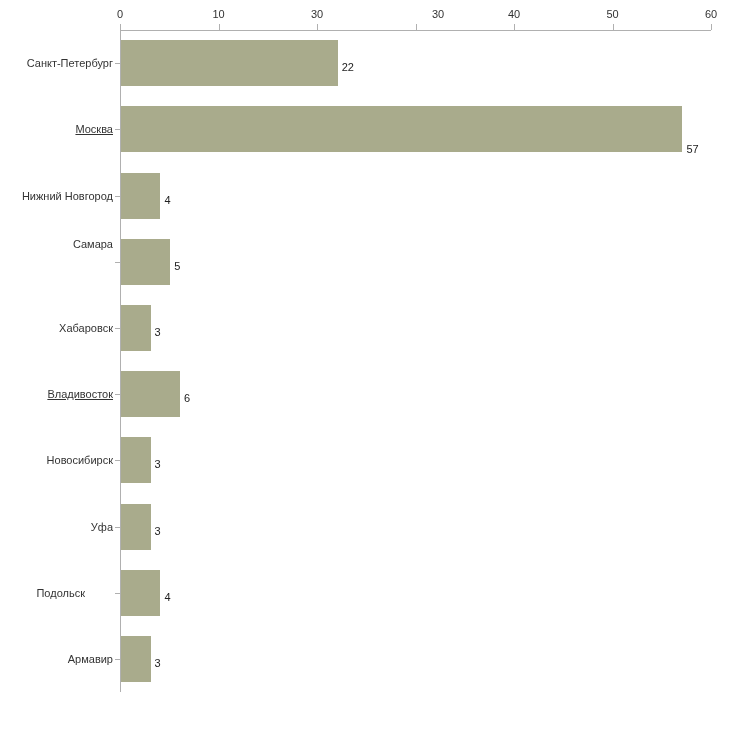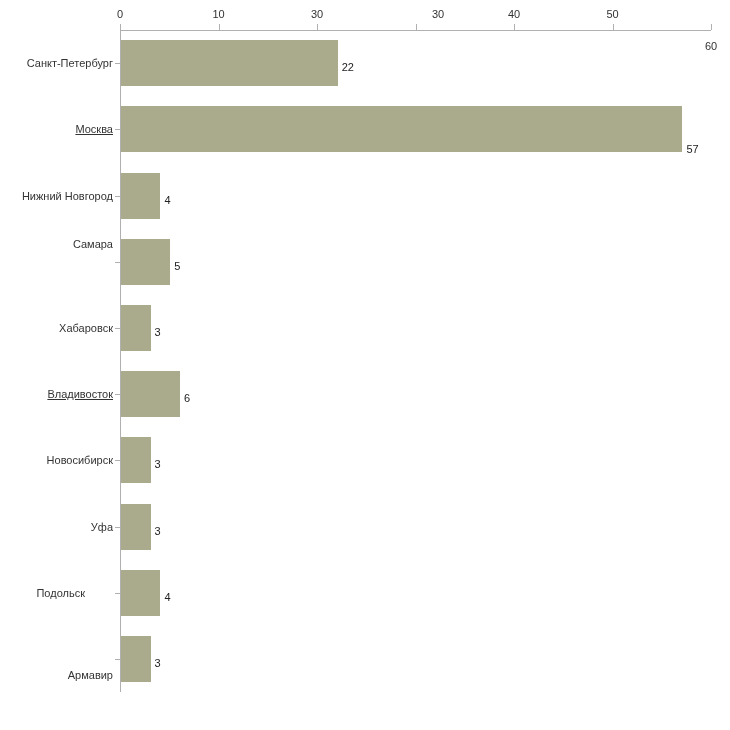--- a/index.html
+++ b/index.html
@@ -92,21 +92,21 @@
       <div class="xtick-label" style="left: 218.5px;">10</div>
       <div class="xtick" style="left: 317px;"></div>
       <div class="xtick-label" style="left: 317px;">30</div>
       <div class="xtick" style="left: 415.5px;"></div>
       <div class="xtick-label" style="left: 438px;">30</div>
       <div class="xtick" style="left: 514px;"></div>
       <div class="xtick-label" style="left: 514px;">40</div>
       <div class="xtick" style="left: 612.5px;"></div>
       <div class="xtick-label" style="left: 612.5px;">50</div>
       <div class="xtick" style="left: 711px;"></div>
-      <div class="xtick-label" style="left: 711px; margin-top: 32px;">60</div>
+      <div class="xtick-label" style="left: 711px;">60</div>
       <div class="ytick" style="top: 63px;"></div>
       <div class="cat-label" style="top: 63px; right: 617px;">Санкт-Петербург</div>
       <div class="bar" style="left: 121px; top: 40px; width: 216.7px; height: 46px; background: rgb(169, 171, 140);"></div>
       <div class="bar-value" style="left: 341.7px; top: 67px;">22</div>
       <div class="ytick" style="top: 129px;"></div>
       <div class="cat-label" style="top: 129px; right: 617px; text-decoration: underline;">Москва</div>
       <div class="bar" style="left: 121px; top: 106px; width: 561.45px; height: 46px; background: rgb(169, 171, 140);"></div>
       <div class="bar-value" style="left: 686.45px; top: 149px;">57</div>
       <div class="ytick" style="top: 196px;"></div>
       <div class="cat-label" style="top: 196px; right: 617px;">Нижний Новгород</div>
@@ -130,17 +130,17 @@
       <div class="bar-value" style="left: 154.55px; top: 464px;">3</div>
       <div class="ytick" style="top: 527px;"></div>
       <div class="cat-label" style="top: 527px; right: 617px;">Уфа</div>
       <div class="bar" style="left: 121px; top: 504px; width: 29.55px; height: 46px; background: rgb(169, 171, 140);"></div>
       <div class="bar-value" style="left: 154.55px; top: 531px;">3</div>
       <div class="ytick" style="top: 593px;"></div>
       <div class="cat-label" style="top: 593px; right: 645px;">Подольск</div>
       <div class="bar" style="left: 121px; top: 570px; width: 39.4px; height: 46px; background: rgb(169, 171, 140);"></div>
       <div class="bar-value" style="left: 164.4px; top: 597px;">4</div>
       <div class="ytick" style="top: 659px;"></div>
-      <div class="cat-label" style="top: 659px; right: 617px; margin-top: 16px;">Армавир</div>
+      <div class="cat-label" style="top: 659px; right: 617px;">Армавир</div>
       <div class="bar" style="left: 121px; top: 636px; width: 29.55px; height: 46px; background: rgb(169, 171, 140);"></div>
       <div class="bar-value" style="left: 154.55px; top: 663px;">3</div>
     </div>
 </div>
 
 </body></html>

